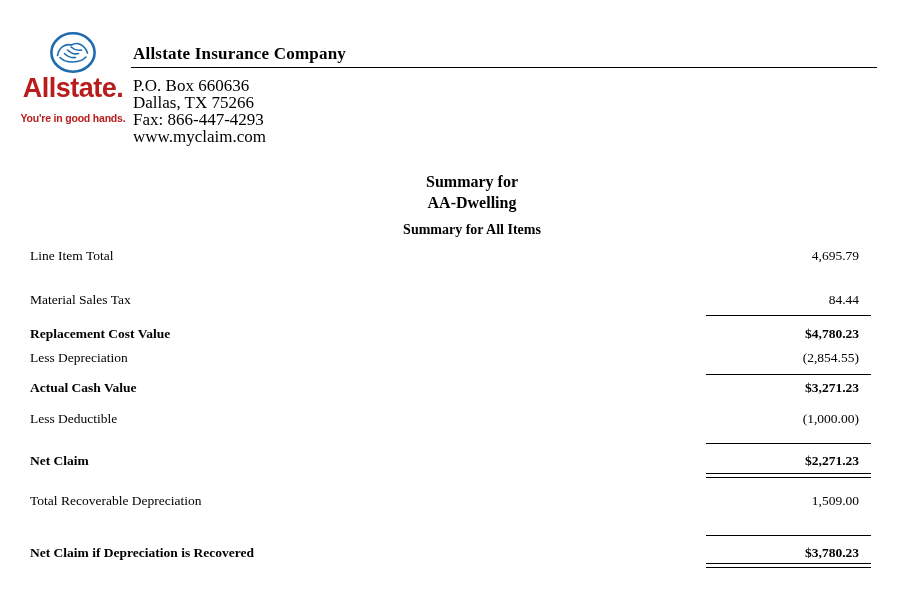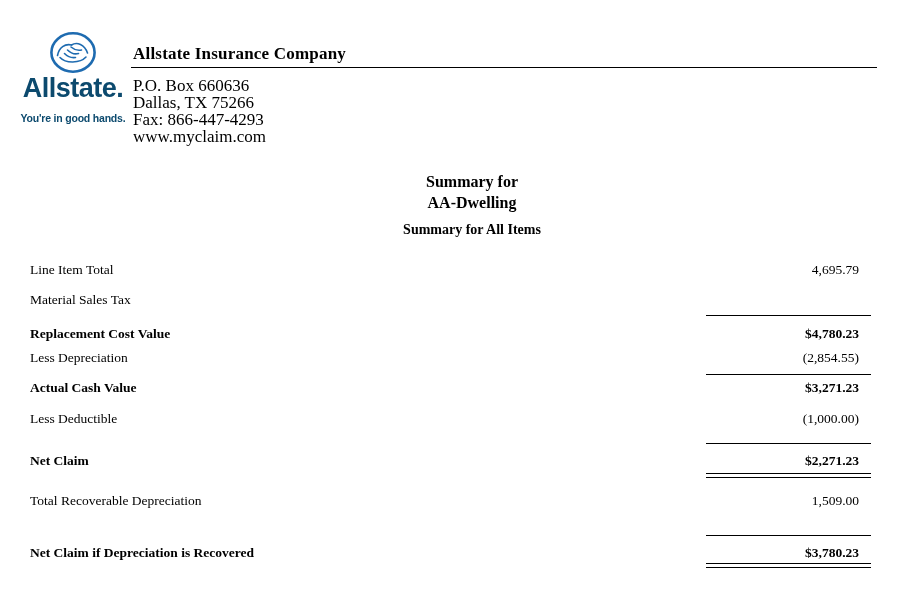--- a/index.html
+++ b/index.html
@@ -10,21 +10,21 @@
     font-family: "Liberation Serif", serif;
     overflow: hidden;
   }
   .page { position: relative; width: 904px; height: 616px; background: #fff; }
 
   
   .logo-block {
     position: absolute; left: 18px; top: 31px; width: 110px;
     text-align: center;
     font-family: "Liberation Sans", sans-serif;
-    color: #0c4a6e;
+    color: #b91c1c;
   }
   .logo-icon { display: block; margin: 0 auto; }
   .wordmark {
     font-size: 27px; font-weight: 700; letter-spacing: -0.5px;
     line-height: 26px; white-space: nowrap;
   }
   .tagline {
     font-size: 10.5px; font-weight: 700; letter-spacing: -0.2px;
     line-height: 12px; white-space: nowrap; margin-top: 11px;
   }
@@ -104,27 +104,28 @@
   </div>
 
   <div class="headings">
     <div class="heading-main">Summary for</div>
     <div class="heading-main">AA-Dwelling</div>
     <div class="heading-sub">Summary for All Items</div>
   </div>
 
   <div class="summary-table">
 
-    <div class="row" style="top:22px">
+    <div class="row" style="top:8px">
       <span class="label">Line Item Total</span>
       <span class="value">4,695.79</span>
     </div>
 
     <div class="row" style="top:52px">
       <span class="label">Material Sales Tax</span>
+      <span class="value">84.44</span>
     </div>
 
     <div class="rule" style="top:75px"></div>
 
     <div class="row bold" style="top:86px">
       <span class="label">Replacement Cost Value</span>
       <span class="value">$4,780.23</span>
     </div>
 
     <div class="row" style="top:110px">

